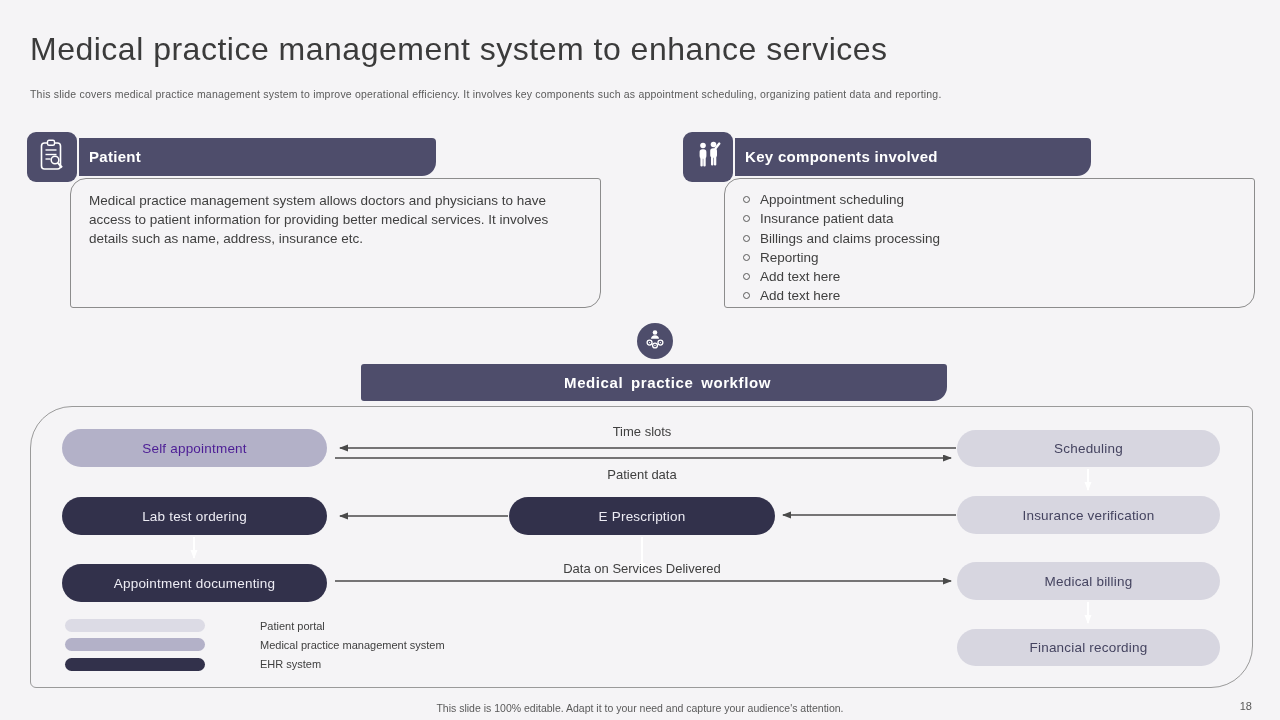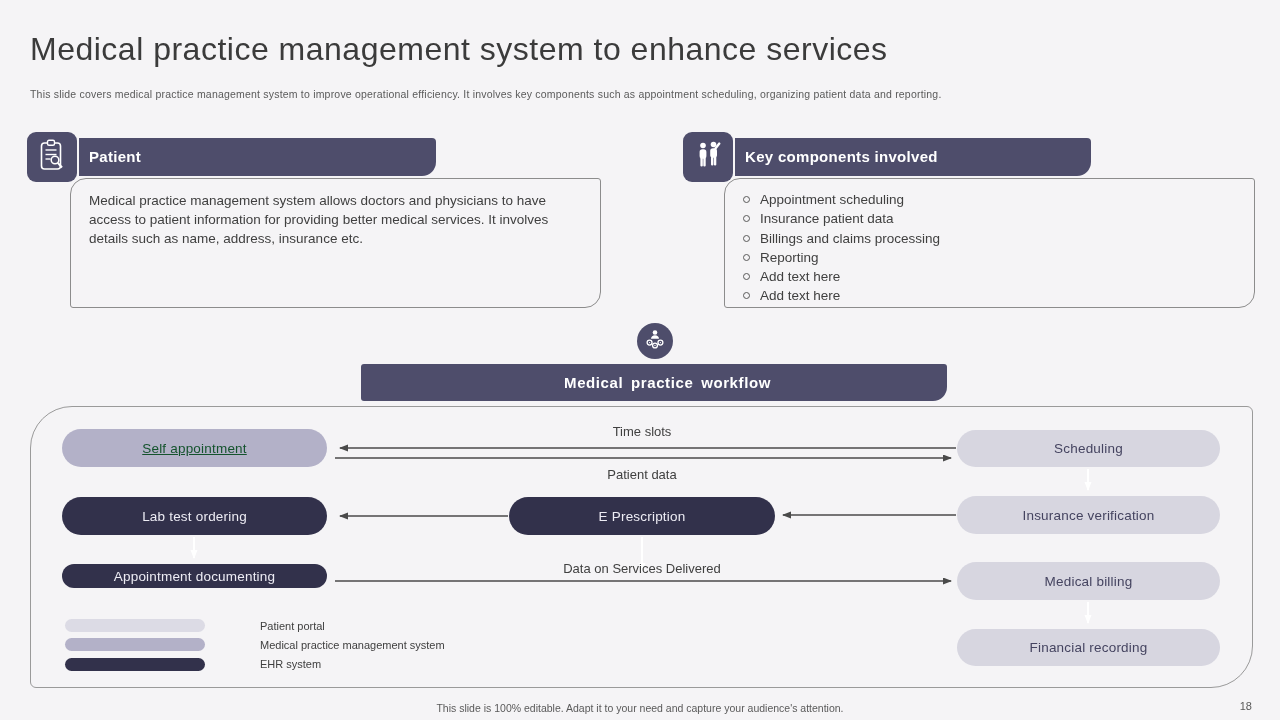--- a/index.html
+++ b/index.html
@@ -25,21 +25,21 @@
                background:#4e4d6b; display:flex; align-items:center; justify-content:center; z-index:4; }
   .wf-banner { position:absolute; left:361px; top:364px; width:586px; height:37px; background:#4e4d6b;
                color:#fff; font-size:15px; font-weight:bold; text-align:center; line-height:37px;
                letter-spacing:.6px; border-radius:3px 3px 14px 3px; word-spacing:3px;padding-left:27px; }
   .wf-container { position:absolute; left:30px; top:406px; width:1223px; height:282px;
                   border:1px solid #9a9a9a; border-radius:42px 6px 42px 6px; }
 
   .pill { position:absolute; border-radius:19px; display:flex; align-items:center; justify-content:center;
           font-size:13.5px; letter-spacing:.2px; }
   .pill.dark   { background:#32314b; color:#edecf4; }
-  .pill.medium { background:#b3b1c8; color:#14532d;text-decoration:underline; }
+  .pill.medium { background:#b3b1c8; color:#4c1d95; }
   .pill.light  { background:#d7d6e0; color:#454460; }
 
   .edge-label { position:absolute; font-size:13px; color:#404040; text-align:center; }
 
   .arrow-svg { position:absolute; left:0; top:0; width:1223px; height:282px; pointer-events:none; }
 
   .legend { position:absolute; left:34px; top:209px; }
   .legend-row { display:flex; align-items:center; height:19.3px; }
   .legend-chip { width:140px; height:13px; border-radius:7px; margin-right:11px; flex:0 0 auto; }
   .chip-0 { background:#dcdbe5; }
@@ -181,21 +181,21 @@
     <div class="pill dark" style="left:478px; top:90px; width:266px; height:38px;">
         <span>E Prescription</span>
       </div>
     <div class="pill dark" style="left:31px; top:90px; width:265px; height:38px;">
         <span>Lab test ordering</span>
       </div>
     <div class="pill light" style="left:926px; top:89px; width:263px; height:38px;">
         <span>Insurance verification</span>
       </div>
 
-    <div class="pill dark" style="left:31px; top:157px; width:265px; height:24px;">
+    <div class="pill dark" style="left:31px; top:157px; width:265px; height:38px;">
         <span>Appointment documenting</span>
       </div>
     <div class="pill light" style="left:926px; top:155px; width:263px; height:38px;">
         <span>Medical billing</span>
       </div>
     <div class="pill light" style="left:926px; top:222px; width:263px; height:37px;">
         <span>Financial recording</span>
       </div>
 
     <div class="edge-label" style="left:511px; top:17px; width:200px;">Time slots</div>

